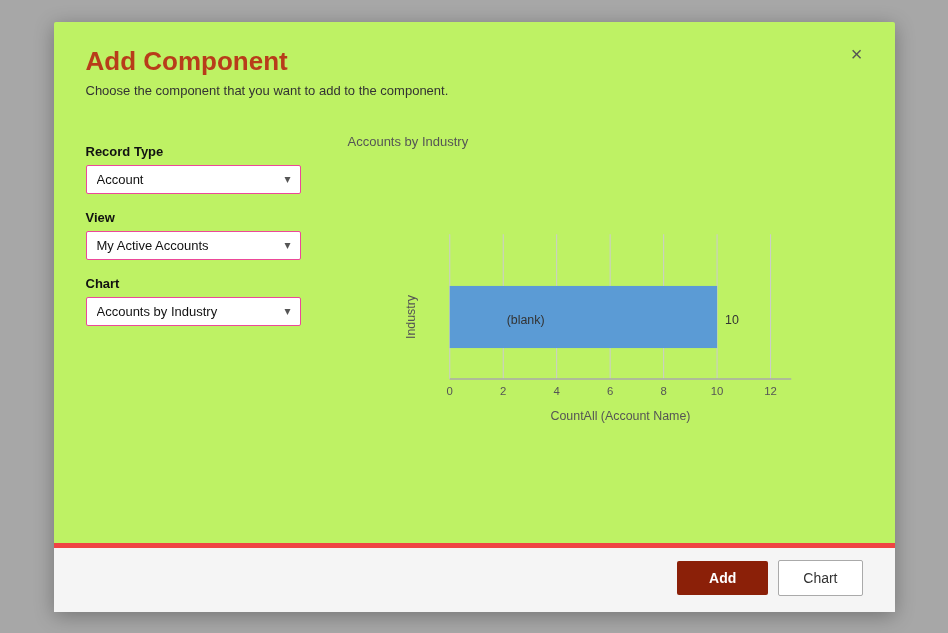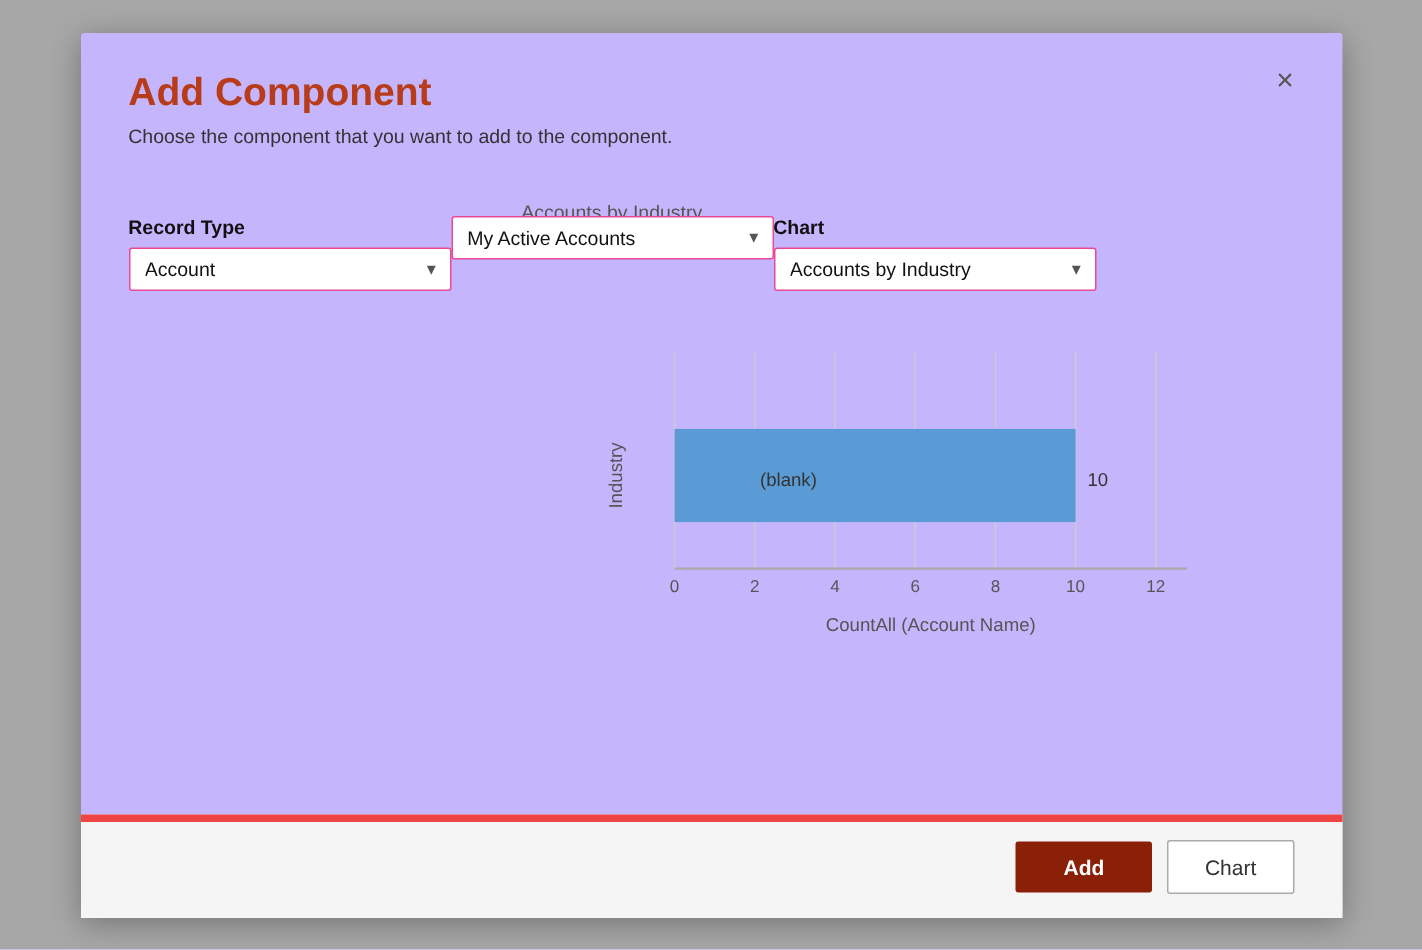--- a/index.html
+++ b/index.html
@@ -15,21 +15,21 @@
     }
     .modal-overlay {
       width: 948px;
       height: 633px;
       background: rgba(0,0,0,0.3);
       display: flex;
       align-items: center;
       justify-content: center;
     }
     .modal {
-      background: #c4b5fd;
+      background: #bef264;
       width: 841px;
       height: 590px;
       border-radius: 2px;
       box-shadow: 0 4px 20px rgba(0,0,0,0.3);
       display: flex;
       flex-direction: column;
       position: relative;
     }
     .modal-header {
       padding: 24px 32px 16px 32px;
@@ -62,21 +62,21 @@
       display: flex;
       flex: 1;
       padding: 20px 32px 16px 32px;
       gap: 32px;
       overflow: hidden;
     }
     .left-panel {
       width: 220px;
       flex-shrink: 0;
       display: flex;
-      flex-direction: row;
+      flex-direction: column;
       gap: 0;
       padding-top: 10px;
     }
     .field-group {
       margin-bottom: 16px;
     }
     .field-label {
       font-size: 13px;
       font-weight: 700;
       color: #111;
@@ -182,20 +182,21 @@
             <select>
               <option value="Account" selected="">Account</option>
               <option value="Contact">Contact</option>
               <option value="Lead">Lead</option>
               <option value="Opportunity">Opportunity</option>
             </select>
           </div>
         </div>
 
         <div class="field-group">
+          <div class="field-label">View</div>
           <div class="select-wrapper">
             <select>
               <option value="My Active Accounts" selected="">My Active Accounts</option>
               <option value="All Accounts">All Accounts</option>
               <option value="Recently Viewed Accounts">Recently Viewed Accounts</option>
             </select>
           </div>
         </div>
 
         <div class="field-group">

